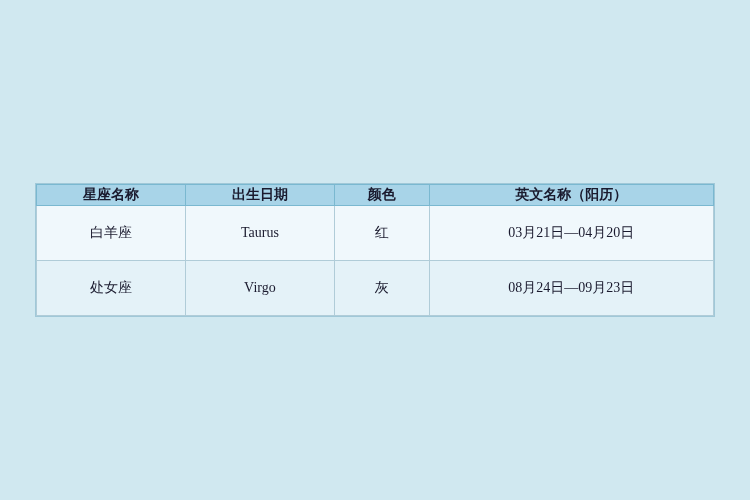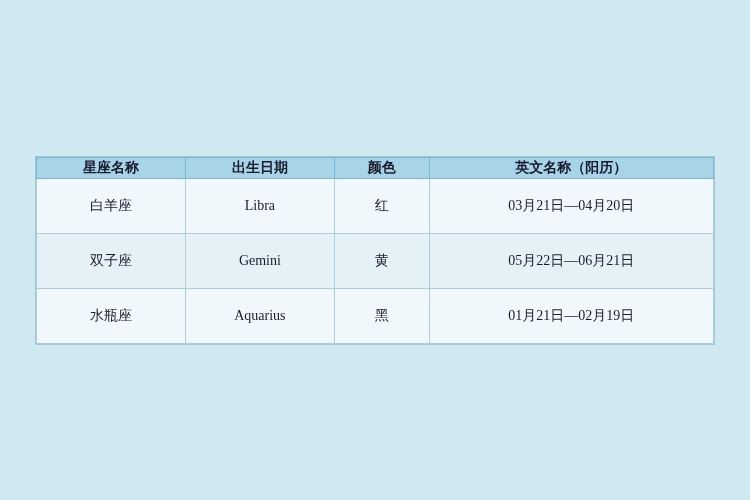--- a/index.html
+++ b/index.html
@@ -75,31 +75,25 @@
       <tr>
         <th>星座名称</th>
         <th>出生日期</th>
         <th>颜色</th>
         <th>英文名称（阳历）</th>
       </tr>
     </thead>
     <tbody id="table-body">
     <tr>
           <td>白羊座</td>
-          <td>Libra</td>
+          <td>Taurus</td>
           <td>红</td>
           <td>03月21日—04月20日</td>
         </tr>
         <tr>
-          <td>双子座</td>
-          <td>Gemini</td>
-          <td>黄</td>
-          <td>05月22日—06月21日</td>
-        </tr>
-        <tr>
-          <td>水瓶座</td>
-          <td>Aquarius</td>
-          <td>黑</td>
-          <td>01月21日—02月19日</td>
+          <td>处女座</td>
+          <td>Virgo</td>
+          <td>灰</td>
+          <td>08月24日—09月23日</td>
         </tr>
       </tbody>
   </table>
 </div>
 
 </body></html>

